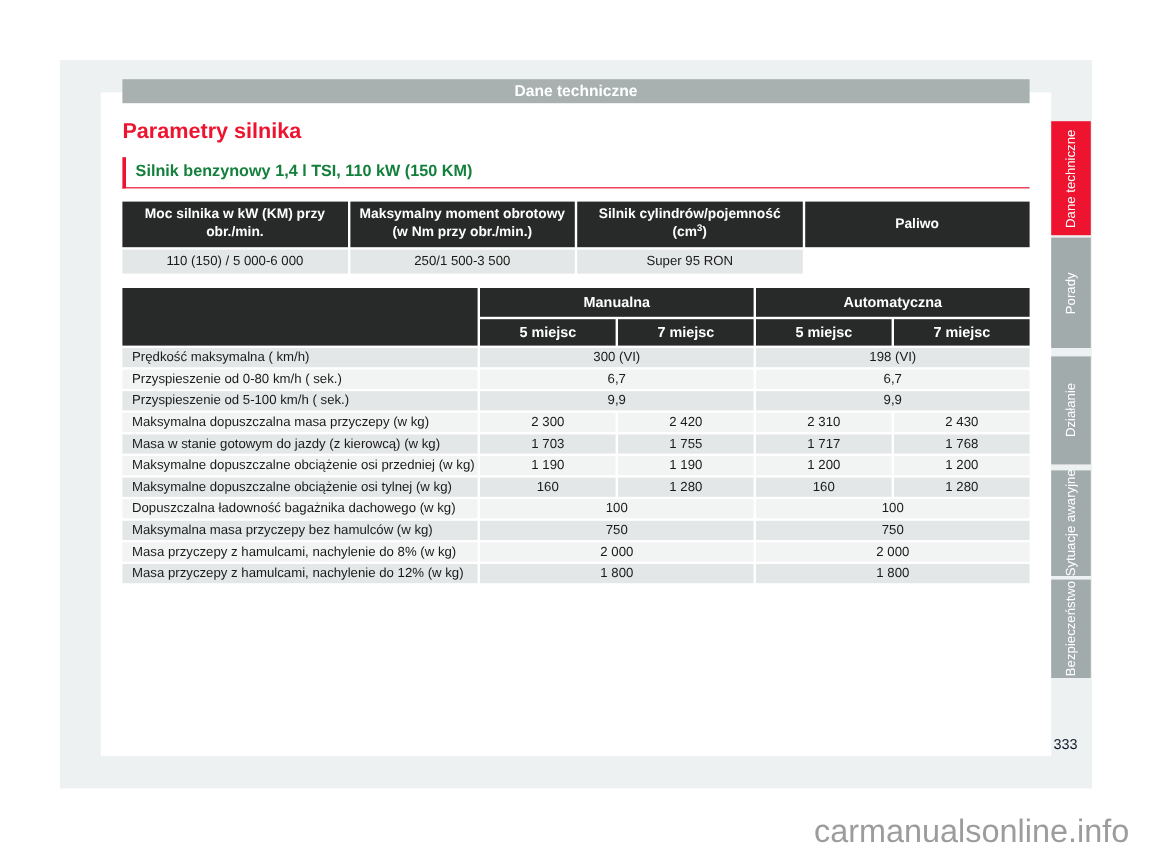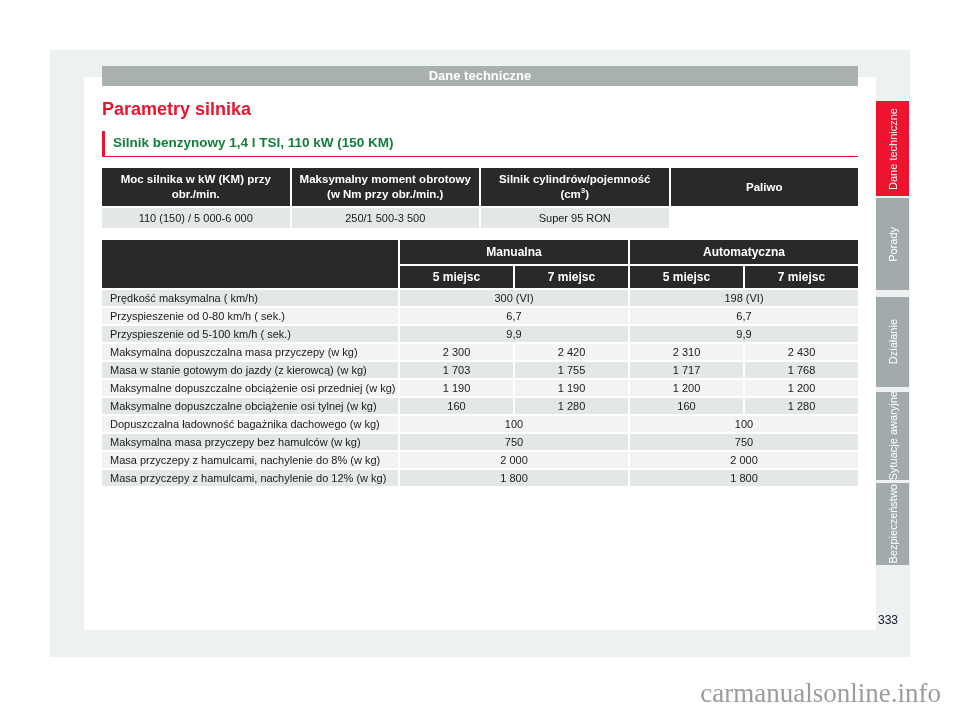--- a/index.html
+++ b/index.html
@@ -52,21 +52,21 @@
   
   .tab{left:876px;width:33px;display:flex;align-items:center;justify-content:center;
     background:var(--tab-gray);}
   .tab span{writing-mode:vertical-rl;transform:rotate(180deg);color:#fff;
     font-size:11px;white-space:nowrap;}
   .tab.active{background:var(--accent-red);}
   .tab1{top:101px;height:95px;} .tab2{top:198px;height:92px;} .tab3{top:297px;height:90px;}
   .tab4{top:392px;height:88px;} .tab5{top:483px;height:82px;}
 
   .page-number{left:878px;top:613px;font-size:12px;color:#0f172a;}
-  .watermark{right:19px;top:678px;font-size:27px;color:#9c9c9c;font-family:Liberation Serif, serif;}
+  .watermark{right:19px;top:678px;font-size:27px;color:#9c9c9c;}
 </style>
 </head>
 <body>
 
 <div class="stage">
 
   <div class="abs backdrop"></div>
   <div class="abs page"></div>
 
   <div class="abs title-bar">Dane techniczne</div>

